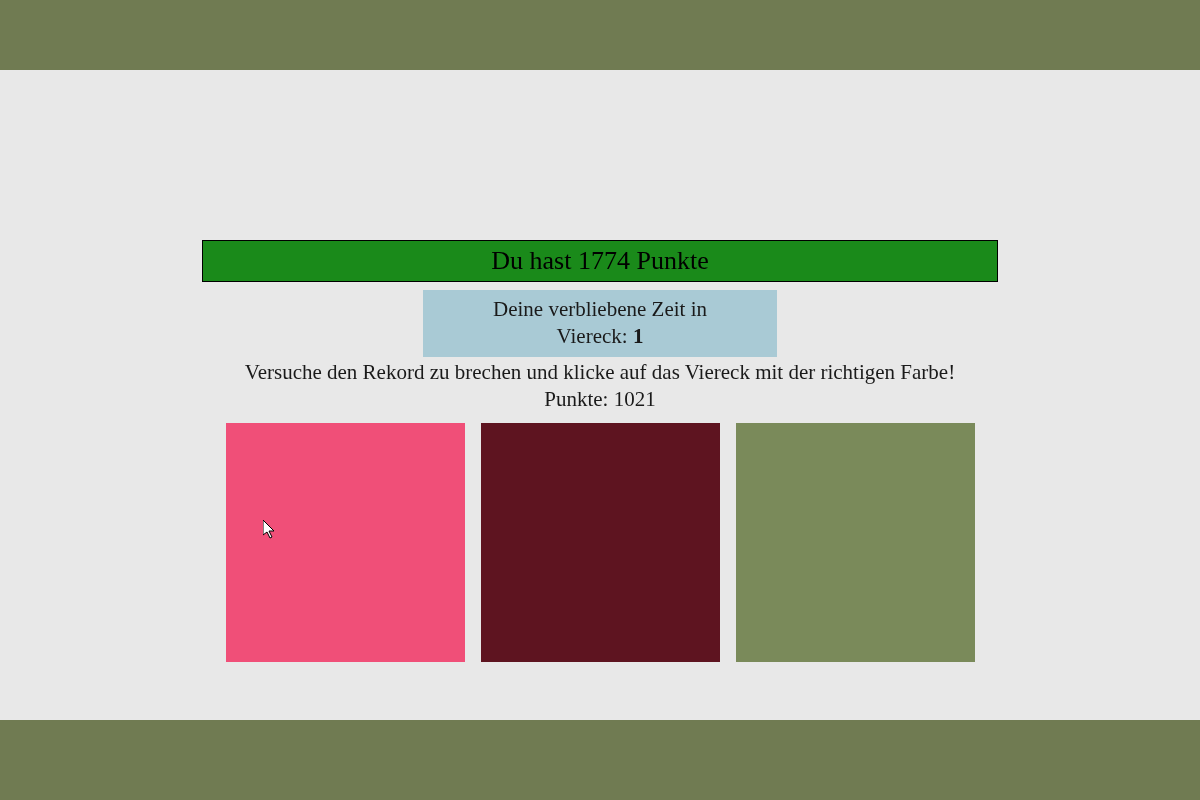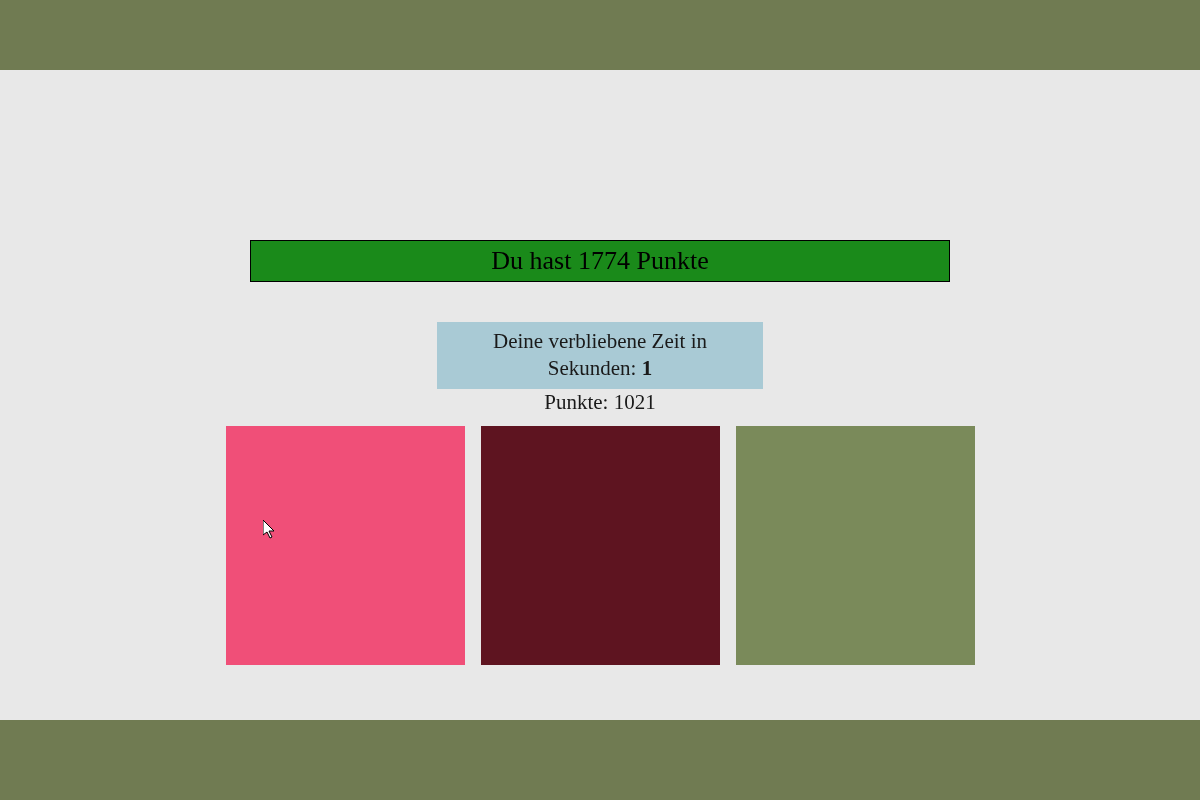--- a/index.html
+++ b/index.html
@@ -28,31 +28,31 @@
       bottom: 0;
     }
     .content {
       width: 100%;
       display: flex;
       flex-direction: column;
       align-items: center;
       padding-top: 170px;
     }
     .score-banner {
-      width: 700px;
+      width: 796px;
       background: #1a8a1a;
       border: 1px solid #000;
       color: #000;
       font-size: 26px;
       text-align: center;
       padding: 5px 0;
     }
     .timer-box {
-      margin-top: 40px;
-      width: 326px;
+      margin-top: 8px;
+      width: 354px;
       background: #a9cad5;
       color: #1a1a1a;
       font-size: 21px;
       text-align: center;
       padding: 6px 4px;
       line-height: 1.3;
     }
     .timer-box .seconds-line {
       display: block;
     }
@@ -98,24 +98,25 @@
 
 <div class="content">
 
   <div class="score-banner">
     <span>Du hast 1774 Punkte</span>
   </div>
 
   <div class="timer-box">
     <span>Deine verbliebene Zeit in</span>
     <span class="seconds-line">
-      <span>Sekunden: </span><span class="timer-value">1</span>
+      <span>Viereck: </span><span class="timer-value">1</span>
     </span>
   </div>
 
+  <div class="instructions">Versuche den Rekord zu brechen und klicke auf das Viereck mit der richtigen Farbe!</div>
 
   <div class="record-line">
     <span>Punkte: </span><span>1021</span>
   </div>
 
   <div class="squares-container">
     <div class="color-square" style="background:#f04f78"></div>
     <div class="color-square" style="background:#5e1420"></div>
     <div class="color-square" style="background:#7a8a5a"></div>
   </div>

